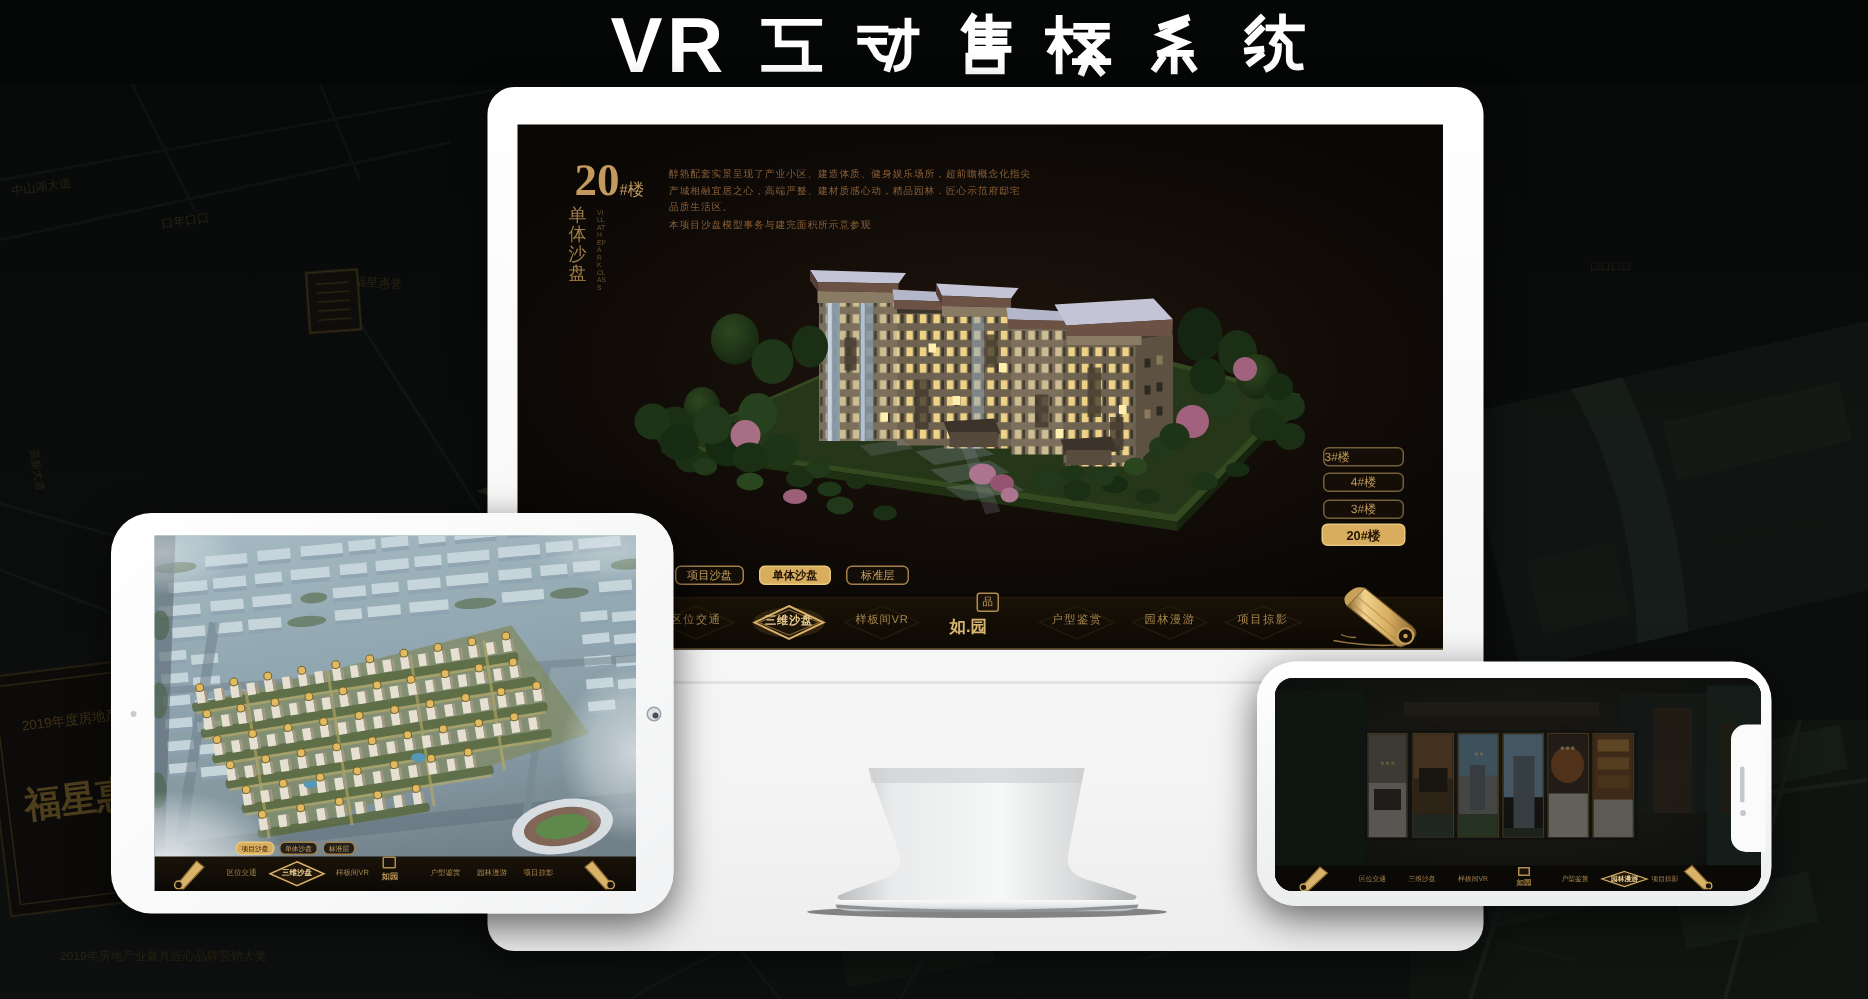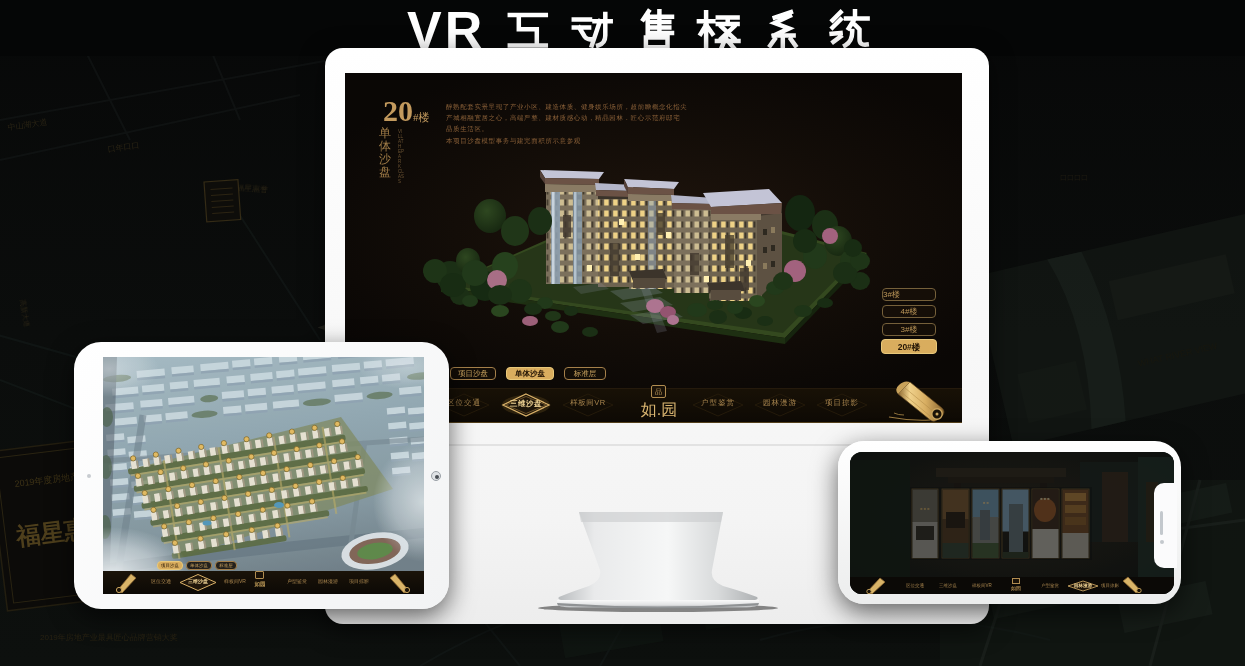--- a/index.html
+++ b/index.html
@@ -118,21 +118,21 @@
     <g transform="translate(368,9.5) scale(0.9)">
       <path d="M31,3 L13,9 M30,7 L13,15 L29,21 L12,29 M12,29 H34 M22,29 V42 M13,33 L8,40 M31,33 L36,40"></path>
     </g>
 
     <g transform="translate(433,9.5) scale(0.9)">
       <path d="M14,3 L5,12 M14,11 L5,20 M4,27 L14,26 M6,36 L14,30 M30,2 V7 M20,10H44 M28,13 L23,21 M28,15 L34,21 M27,24 Q27,36 19,40 M35,24 V33 Q35,40 43,39"></path>
     </g>
   </g>
 </svg>
 
-<div id="monitor" class="abs" style="left:325px;top:48px;width:664px;height:576px;background:linear-gradient(#ffffff,#f4f4f4 82%,#ededed);border-radius:18px;box-shadow:0 6px 24px rgba(0,0,0,.55)">
+<div id="monitor" class="abs" style="left:325px;top:58px;width:664px;height:576px;background:linear-gradient(#ffffff,#f4f4f4 82%,#ededed);border-radius:18px;box-shadow:0 6px 24px rgba(0,0,0,.55)">
 
   <div class="abs" style="left:14px;top:396px;width:636px;height:1.5px;background:#e2e2e2"></div>
 
   <div id="mscreen" class="abs" style="left:20px;top:25px;width:617px;height:350px;background:radial-gradient(ellipse 62% 52% at 52% 46%,#20150d 0%,#130d08 55%,#0a0705 100%);overflow:hidden">
 
     <svg class="abs" style="left:60px;top:80px" width="490" height="215" viewBox="0 0 490 215">
       <defs>
         <pattern id="pw" width="9" height="11" patternUnits="userSpaceOnUse">
           <rect width="9" height="11" fill="#6e6350"></rect>
           <rect x="1.2" y="2.5" width="4.4" height="6" fill="#eed287"></rect>
@@ -328,21 +328,21 @@
     <svg class="abs" style="left:156px;top:319px" width="50" height="26" viewBox="0 0 50 26">
           <ellipse cx="25" cy="13" rx="24" ry="10" fill="rgba(210,160,70,.15)"></ellipse>
           <path d="M25,2 L48,13 L25,24 L2,13 Z" fill="#1d1409" stroke="#d8b068" stroke-width="1.3"></path>
           <path d="M25,4.5 L45,13 L25,21.5 L5,13 Z" fill="none" stroke="#8a6a35" stroke-width=".7"></path>
         </svg>
     <div class="abs" style="left:151px;top:326px;width:60px;text-align:center;color:#ecd092;font-size:7.5px;font-weight:bold;letter-spacing:.5px">三维沙盘</div>
 
     <div class="abs" style="left:213px;top:325px;width:60px;text-align:center;color:#a8854e;font-size:7.5px;letter-spacing:.5px">样板间VR</div>
 
     <div class="abs" style="left:306px;top:312px;width:15px;height:13px;border:1px solid #b08c50;border-radius:2px;background:#1a1208;color:#caa360;font-size:7px;text-align:center;line-height:12px">品</div>
-    <div class="abs" style="left:288px;top:327px;width:52px;text-align:center;color:#d8b470;font-size:16px;font-weight:normal">如.园</div>
+    <div class="abs" style="left:288px;top:327px;width:52px;color:#d8b470;font-size:11px;font-weight:bold">如.园</div>
 
     <div class="abs" style="left:343px;top:325px;width:60px;text-align:center;color:#a8854e;font-size:7.5px;letter-spacing:1px">户型鉴赏</div>
 
     <div class="abs" style="left:405px;top:325px;width:60px;text-align:center;color:#a8854e;font-size:7.5px;letter-spacing:1px">园林漫游</div>
 
     <div class="abs" style="left:467px;top:325px;width:60px;text-align:center;color:#a8854e;font-size:7.5px;letter-spacing:1px">项目掠影</div>
 
     <div class="abs" style="left:0;top:348.5px;width:617px;height:1px;background:#5d4820;opacity:.9"></div>
 
     <svg class="abs" style="left:543px;top:308px" width="60" height="42" viewBox="0 0 60 42">

